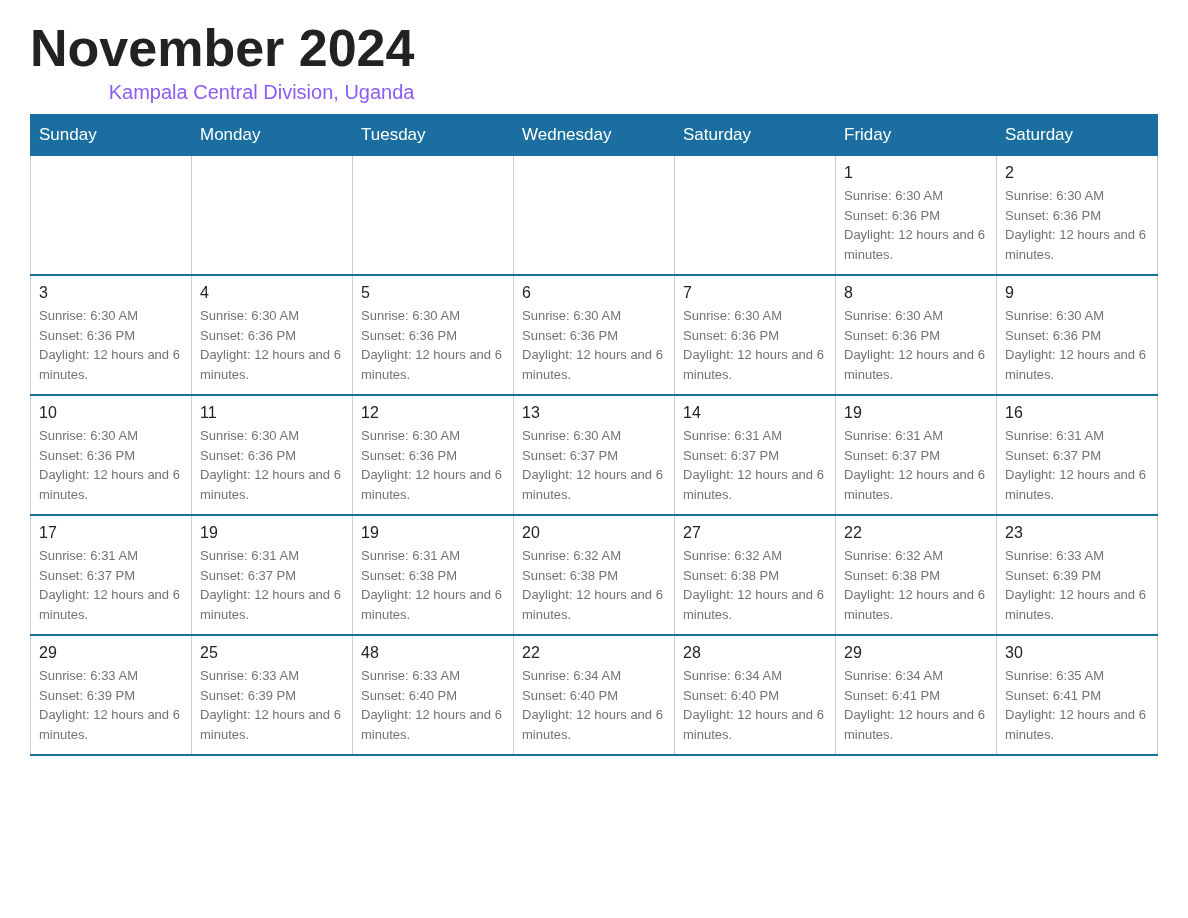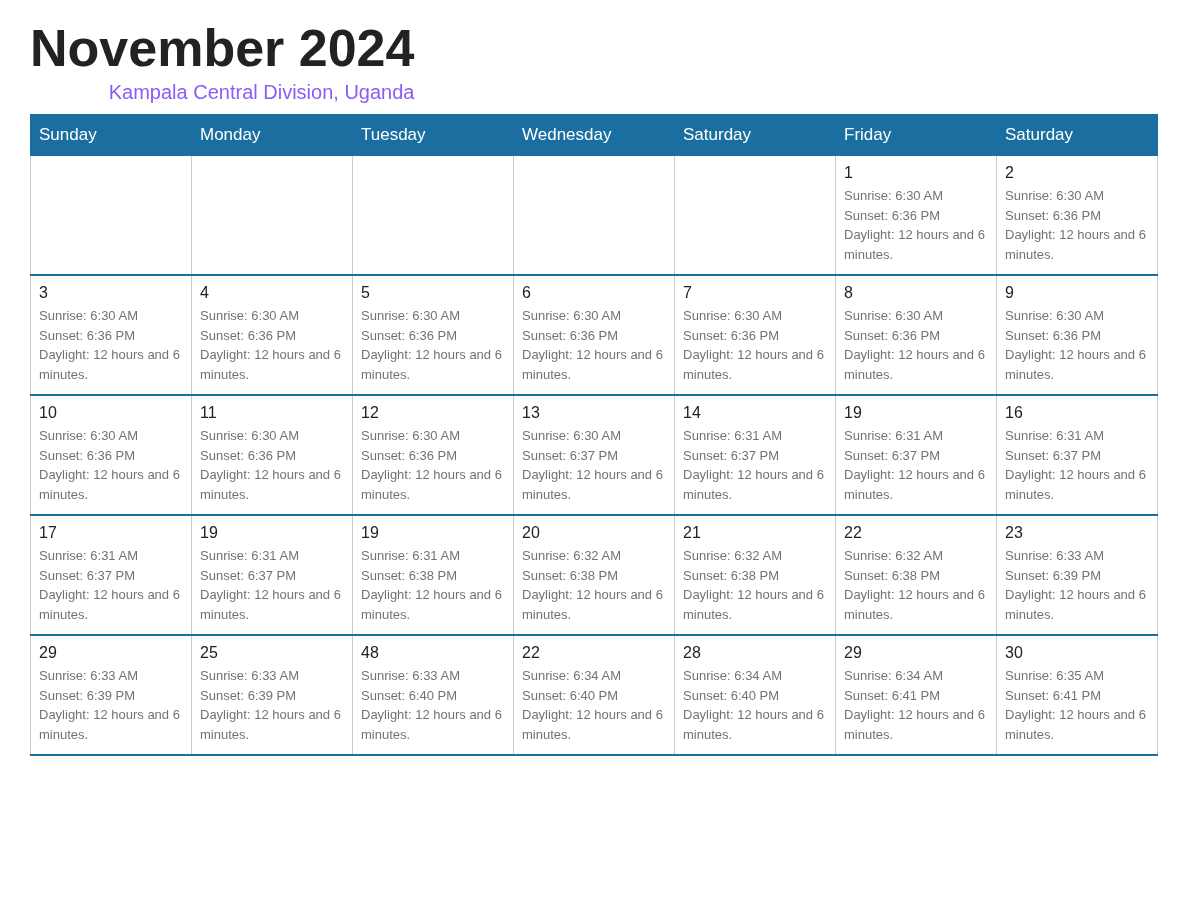--- a/index.html
+++ b/index.html
@@ -213,21 +213,21 @@
         </td>
         <td>
           <span class="day-number">19</span>
           <div class="day-info">Sunrise: 6:31 AM<br>Sunset: 6:38 PM<br>Daylight: 12 hours and 6 minutes.</div>
         </td>
         <td>
           <span class="day-number">20</span>
           <div class="day-info">Sunrise: 6:32 AM<br>Sunset: 6:38 PM<br>Daylight: 12 hours and 6 minutes.</div>
         </td>
         <td>
-          <span class="day-number">21</span>
+          <span class="day-number">27</span>
           <div class="day-info">Sunrise: 6:32 AM<br>Sunset: 6:38 PM<br>Daylight: 12 hours and 6 minutes.</div>
         </td>
         <td>
           <span class="day-number">22</span>
           <div class="day-info">Sunrise: 6:32 AM<br>Sunset: 6:38 PM<br>Daylight: 12 hours and 6 minutes.</div>
         </td>
         <td>
           <span class="day-number">23</span>
           <div class="day-info">Sunrise: 6:33 AM<br>Sunset: 6:39 PM<br>Daylight: 12 hours and 6 minutes.</div>
         </td>

